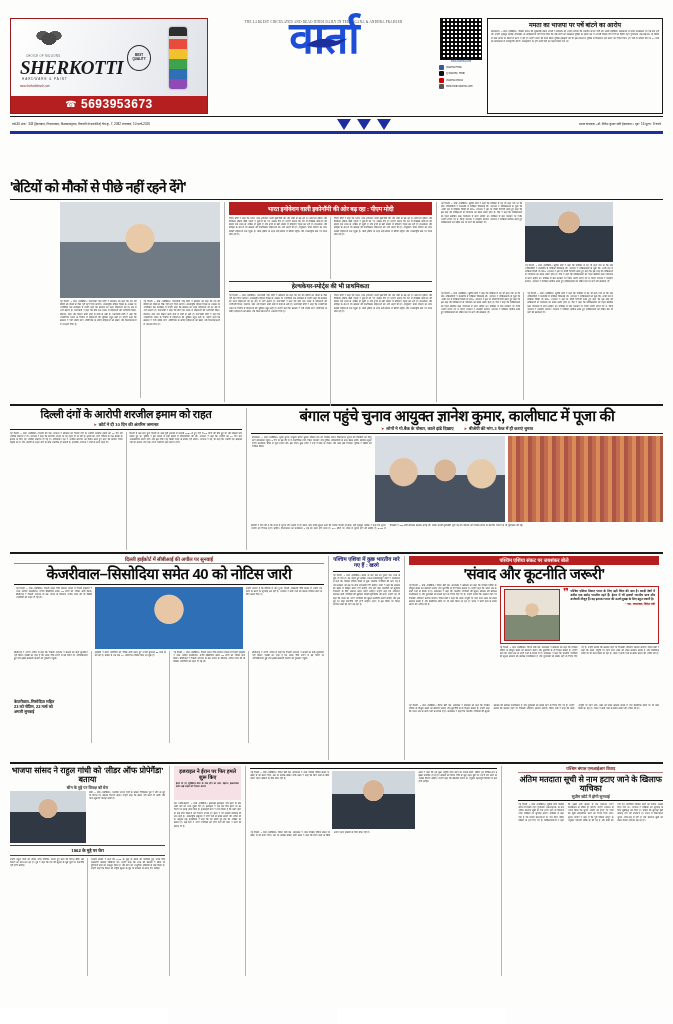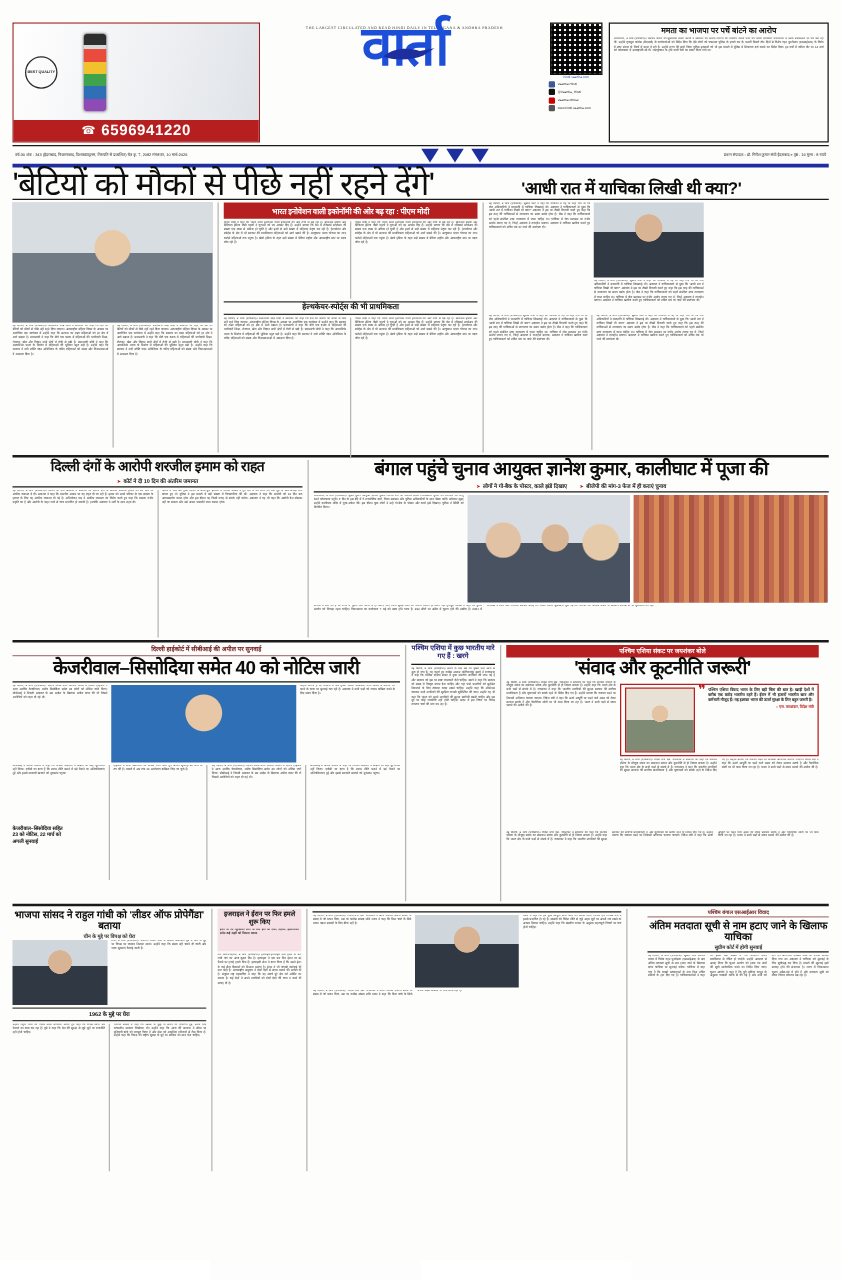--- a/index.html
+++ b/index.html
@@ -4,21 +4,21 @@
 <title>Swatantra Vartha Front Page</title>
 <style>
   html,body{margin:0;padding:0;background:#8a8a8a;}
   body{font-family:"Liberation Sans","DejaVu Sans",sans-serif;}
   .page{
     position:relative;width:673px;height:1024px;background:#fdfdfb;
     margin:0 auto;overflow:hidden;box-sizing:border-box;
     padding:0 10px;
   }
   
-  .row{display:flex;}
+  .row{display:flex;justify-content:center;}
   .hr{border-top:1px solid #1a1a1a;}
   .hr2{border-top:2px solid #1a1a1a;}
   .vrule{border-left:1px solid #b5b5b5;}
   .col{box-sizing:border-box;}
   .body-txt{
     font-size:2.35px;line-height:3.3px;text-align:justify;color:#2a2a2a;
     word-spacing:0.3px;hyphens:auto;overflow:hidden;
   }
 
   
@@ -110,22 +110,23 @@
     display:flex;justify-content:space-between;align-items:center;
     font-size:3.1px;color:#222;padding:1.5px 2px;
   }
   .arrows{display:flex;gap:6px;align-items:center;}
   .arw{width:0;height:0;border-left:7px solid transparent;border-right:7px solid transparent;border-top:11px solid #1d2f9e;}
   .blueline{height:2.5px;background:#1d2f9e;margin-bottom:2px;}
 
   
   .lead-row{display:flex;align-items:flex-end;gap:4px;}
   .lead-h1{
-    font-size:26px;font-weight:400;line-height:22px;color:#0d0d0d;letter-spacing:-.6px;
+    font-size:14px;font-weight:700;line-height:22px;color:#0d0d0d;letter-spacing:-.6px;
     flex:1;
+    margin-top:40px;
   }
   .lead-h2{
     font-size:13.5px;font-weight:700;line-height:15px;color:#0d0d0d;
     width:246px;text-align:left;letter-spacing:-.3px;
   }
 
   
   .photo{background:#c9cdd2;position:relative;overflow:hidden;}
   .photo.p-modi{
     background:
@@ -202,28 +203,35 @@
 </style>
 </head>
 <body>
 
 <div class="page">
 
   <div class="topbar">
 
     <div class="ad-box">
       <div class="ad-main">
+        <div class="ad-brand">
+          <div class="tiger"></div>
+          <div class="ad-tag">CHOICE OF MILLIONS</div>
+          <div class="ad-name">SHERKOTTI</div>
+          <div class="ad-sub">HARDWARE &amp; PAINT</div>
+          <div class="ad-url">www.sherkottiebrush.com</div>
+        </div>
         <div class="ad-seal">BEST QUALITY</div>
         <div class="ad-spraywrap">
           <div class="ad-spray"></div>
         </div>
       </div>
       <div class="ad-phone">
         <span class="phone-ico">☎</span>
-        <span>6596941220</span>
+        <span>5693953673</span>
       </div>
     </div>
 
     <div class="mast">
       <div class="mast-strap">THE LARGEST CIRCULATED AND READ HINDI DAILY IN TELANGANA &amp; ANDHRA PRADESH</div>
       <div class="mast-title">
         <svg class="bird" viewBox="0 0 60 18">
           <path d="M2 12 C14 2, 30 2, 42 6 L58 3 L46 11 C34 16, 14 17, 2 12 Z" fill="currentColor"></path>
         </svg>
         <div class="mast-l2">वार्ता</div>
@@ -264,21 +272,20 @@
       <i class="arw"></i>
         <i class="arw"></i>
         <i class="arw"></i>
     </span>
     <span>प्रधान संपादक - डॉ. गिरीश कुमार संघी हैदराबाद ० पृष्ठ : 16 मूल्य : 8 रुपये</span>
   </div>
   <div class="blueline"></div>
 
   <div class="lead-row">
     <div class="lead-h1">'बेटियों को मौकों से पीछे नहीं रहने देंगे'</div>
-    <div class="lead-h2">'आधी रात में याचिका लिखी थी क्या?'</div>
   </div>
   <div class="hr" style="margin:1px 0 2px"></div>
 
   <div class="row" style="gap:4px;height:200px">
 
     <div class="col" style="width:160px">
       <div class="photo p-modi" style="height:96px;width:100%"></div>
       <div class="row" style="gap:3px;margin-top:2px">
         <div class="body-txt" style="width:50%;height:98px">नई दिल्ली, 9 मार्च (एजेंसियां)। प्रधानमंत्री नरेंद्र मोदी ने सोमवार को कहा कि देश की बेटियों को मौकों से पीछे नहीं रहने दिया जाएगा। अंतरराष्ट्रीय महिला दिवस के अवसर पर आयोजित एक कार्यक्रम में उन्होंने कहा कि सरकार का लक्ष्य महिलाओं को हर क्षेत्र में आगे बढ़ाना है। प्रधानमंत्री ने कहा कि बीते एक दशक में महिलाओं की भागीदारी शिक्षा, रोजगार, खेल और विज्ञान सभी क्षेत्रों में तेजी से बढ़ी है।
 

